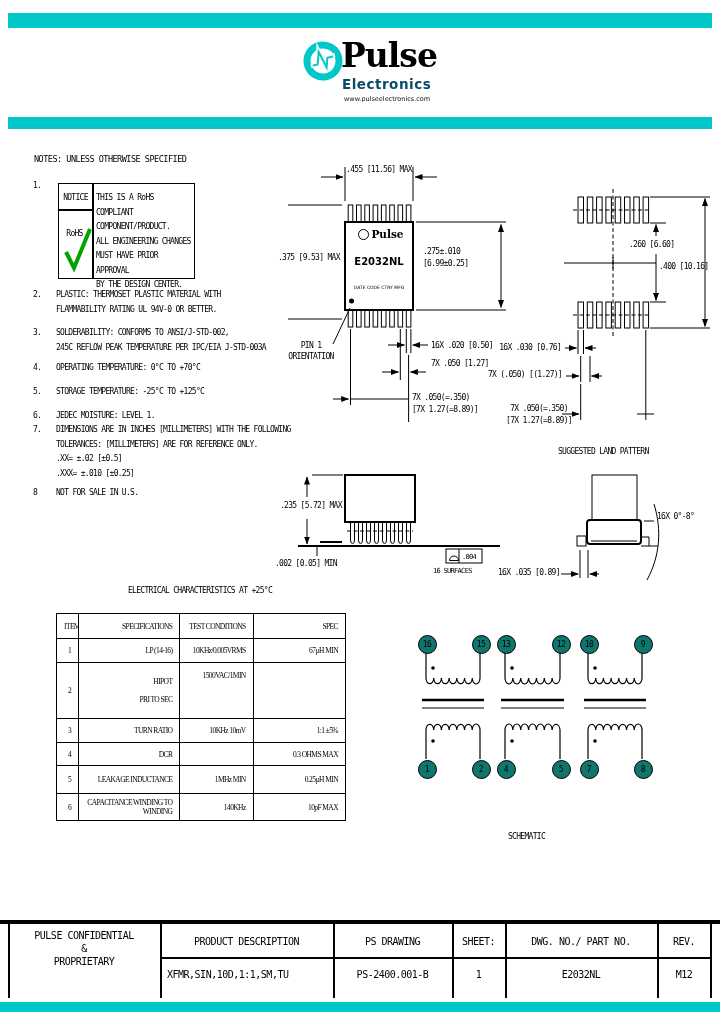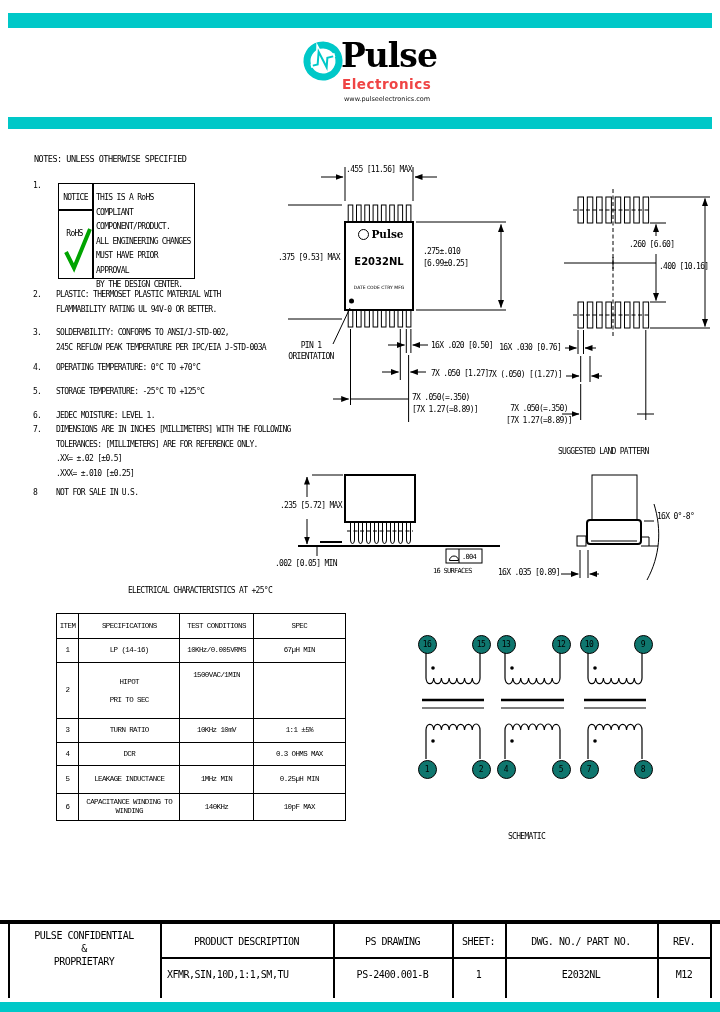--- a/index.html
+++ b/index.html
@@ -11,22 +11,22 @@
   .d2{font-family:"DejaVu Sans Mono",monospace;font-size:8.5px;letter-spacing:-0.5px;color:#000;}
   .lh14{line-height:14.5px;}
   .lh12{line-height:12px;}
   .ctr{text-align:center;}
   .rgt{text-align:right;}
   .bar{background:#00c8c8;}
   .note{display:flex;}
   .nnum{width:23px;flex:0 0 23px;}
   .ntext{white-space:pre-line;}
   table.spec{border-collapse:collapse;table-layout:fixed;width:290px;}
-  table.spec th,table.spec td{border:1.2px solid #000;padding:0 1px;text-align:center;
-     font-family:Liberation Mono, monospace;font-size:7.5px;letter-spacing:-0.6px;
+  table.spec th,table.spec td{border:1.2px solid #000;padding:0 7px;text-align:right;
+     font-family:Liberation Serif, serif;font-size:7.5px;letter-spacing:-0.6px;
      font-weight:normal;white-space:pre-line;overflow:hidden;line-height:9px;}
   .pincircle{position:absolute;width:17px;height:17px;border:1.3px solid #000;border-radius:50%;
      display:flex;align-items:center;justify-content:center;font-size:8px;letter-spacing:-0.5px;
      font-family:"DejaVu Sans Mono",monospace;background:#0f766e;}
   .vline{position:absolute;width:1.5px;background:#000;}
   .hline{position:absolute;height:1.5px;background:#000;}
   .tb{font-family:"DejaVu Sans Mono",monospace;font-size:10px;letter-spacing:-0.5px;color:#000;}
   .pre{white-space:pre-line;}
 </style>
 </head>
@@ -37,21 +37,21 @@
   <div class="abs bar" style="left:8px;top:13px;width:704px;height:15px;"></div>
 
   <svg class="abs" style="left:302px;top:36px;" width="42" height="50" viewBox="0 0 42 50">
     <g transform="rotate(-14 21 25)">
       <circle cx="21" cy="25" r="16" fill="none" stroke="#00c8c8" stroke-width="7"></circle>
       <path d="M8,27 L15,27 L19,13 L24,34 L27,22 L34,22" fill="none" stroke="#ffffff" stroke-width="4"></path>
       <path d="M10,27 L15,27 L19,15 L23,32 L26,23 L32,23" fill="none" stroke="#00c8c8" stroke-width="2"></path>
     </g>
   </svg>
   <div class="abs" style="left:341px;top:36px;font-family:'DejaVu Serif',serif;font-weight:bold;font-size:33px;letter-spacing:-1px;">Pulse</div>
-  <div class="abs" style="left:342px;top:76px;font-family:'DejaVu Sans',sans-serif;font-weight:bold;font-size:13.5px;letter-spacing:0.5px;color:#ef4444;">Electronics</div>
+  <div class="abs" style="left:342px;top:76px;font-family:'DejaVu Sans',sans-serif;font-weight:bold;font-size:13.5px;letter-spacing:0.5px;color:#0c4a6e;">Electronics</div>
   <div class="abs" style="left:344px;top:95px;font-family:'DejaVu Sans',sans-serif;font-size:6.5px;color:#111;">www.pulseelectronics.com</div>
   <div class="abs bar" style="left:8px;top:117px;width:704px;height:12px;"></div>
 
   <div class="abs d2" style="left:34px;top:154px;">NOTES: UNLESS OTHERWISE SPECIFIED</div>
   <div class="abs d" style="left:33px;top:180px;">1.</div>
 
   <div class="abs" style="left:58px;top:183px;width:135px;height:94px;border:1.6px solid #000;">
     <div class="abs" style="left:33px;top:0;width:2px;height:94px;background:#000;"></div>
     <div class="abs" style="left:0;top:25px;width:33px;height:2px;background:#000;"></div>
     <div class="abs d ctr" style="left:0;top:8px;width:33px;">NOTICE</div>
@@ -282,21 +282,21 @@
   <div class="abs" style="left:352px;top:228px;width:58px;display:flex;align-items:center;justify-content:center;gap:2px;">
     <span style="width:9px;height:9px;border:1.6px solid #000;border-radius:50%;display:inline-block;"></span>
     <span style="font-family:'DejaVu Serif',serif;font-weight:bold;font-size:10.5px;">Pulse</span>
   </div>
   <div class="abs ctr" style="left:349px;top:256px;width:60px;font-family:'DejaVu Sans',sans-serif;font-weight:bold;font-size:10px;letter-spacing:0;">E2032NL</div>
   <div class="abs ctr" style="left:347px;top:285px;width:64px;font-family:'DejaVu Sans',sans-serif;font-size:4.5px;letter-spacing:0;">DATE CODE CTRY MFG</div>
 
   <div class="abs d ctr" style="left:285px;top:340px;width:52px;">PIN 1
 ORIENTATION</div>
   <div class="abs d" style="left:431px;top:340px;">16X .020 [0.50]</div>
-  <div class="abs d" style="left:431px;top:368px;">7X .050 [1.27]</div>
+  <div class="abs d" style="left:431px;top:358px;">7X .050 [1.27]</div>
   <div class="abs d lh12" style="left:412px;top:392px;">7X .050(=.350)
 [7X 1.27(=8.89)]</div>
 
   <div class="abs d" style="left:629px;top:239px;text-align:right;">.260 [6.60]</div>
   <div class="abs d" style="left:659px;top:261px;">.400 [10.16]</div>
   <div class="abs d rgt" style="left:497px;top:342px;width:64px;">16X .030 [0.76]</div>
   <div class="abs d rgt" style="left:486px;top:369px;width:76px;">7X (.050) [(1.27)]</div>
   <div class="abs d lh12 ctr" style="left:498px;top:403px;width:82px;">7X .050(=.350)
 [7X 1.27(=8.89)]</div>
   <div class="abs d" style="left:558px;top:446px;">SUGGESTED LAND PATTERN</div>

